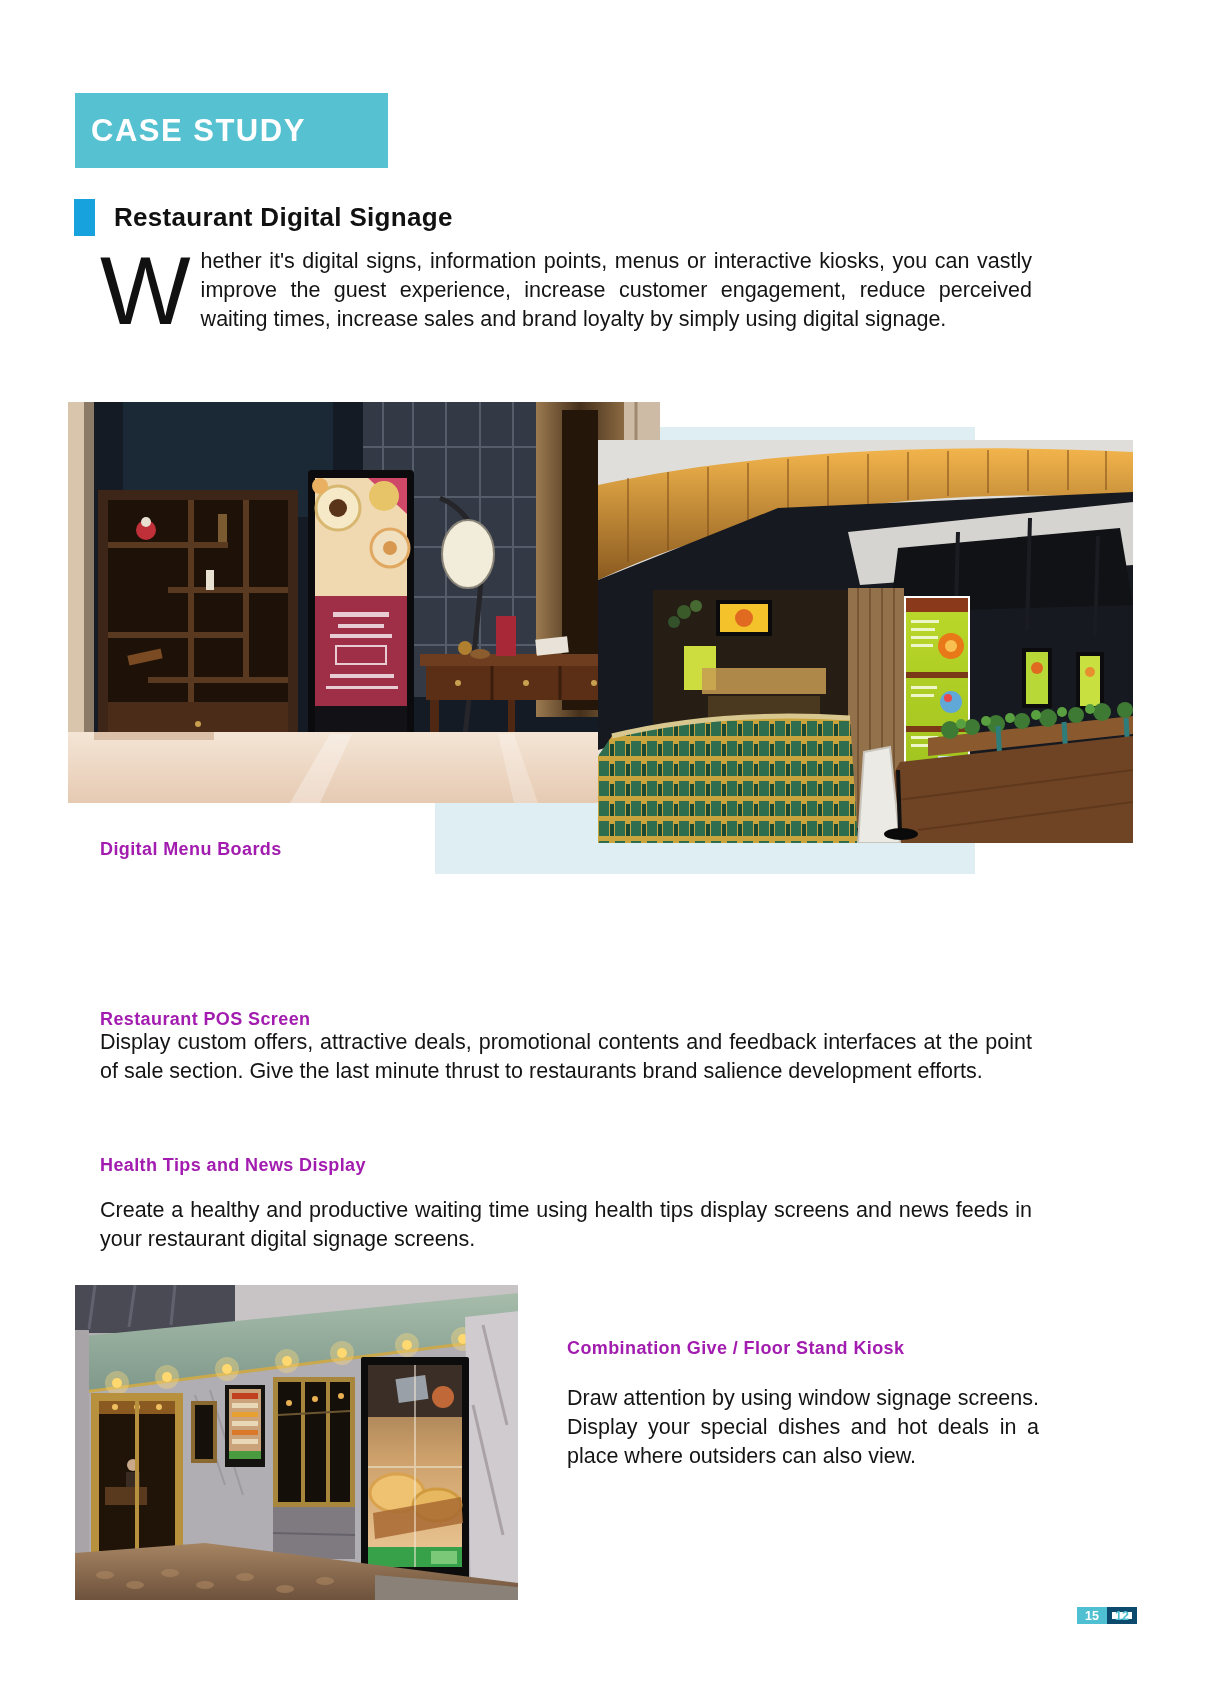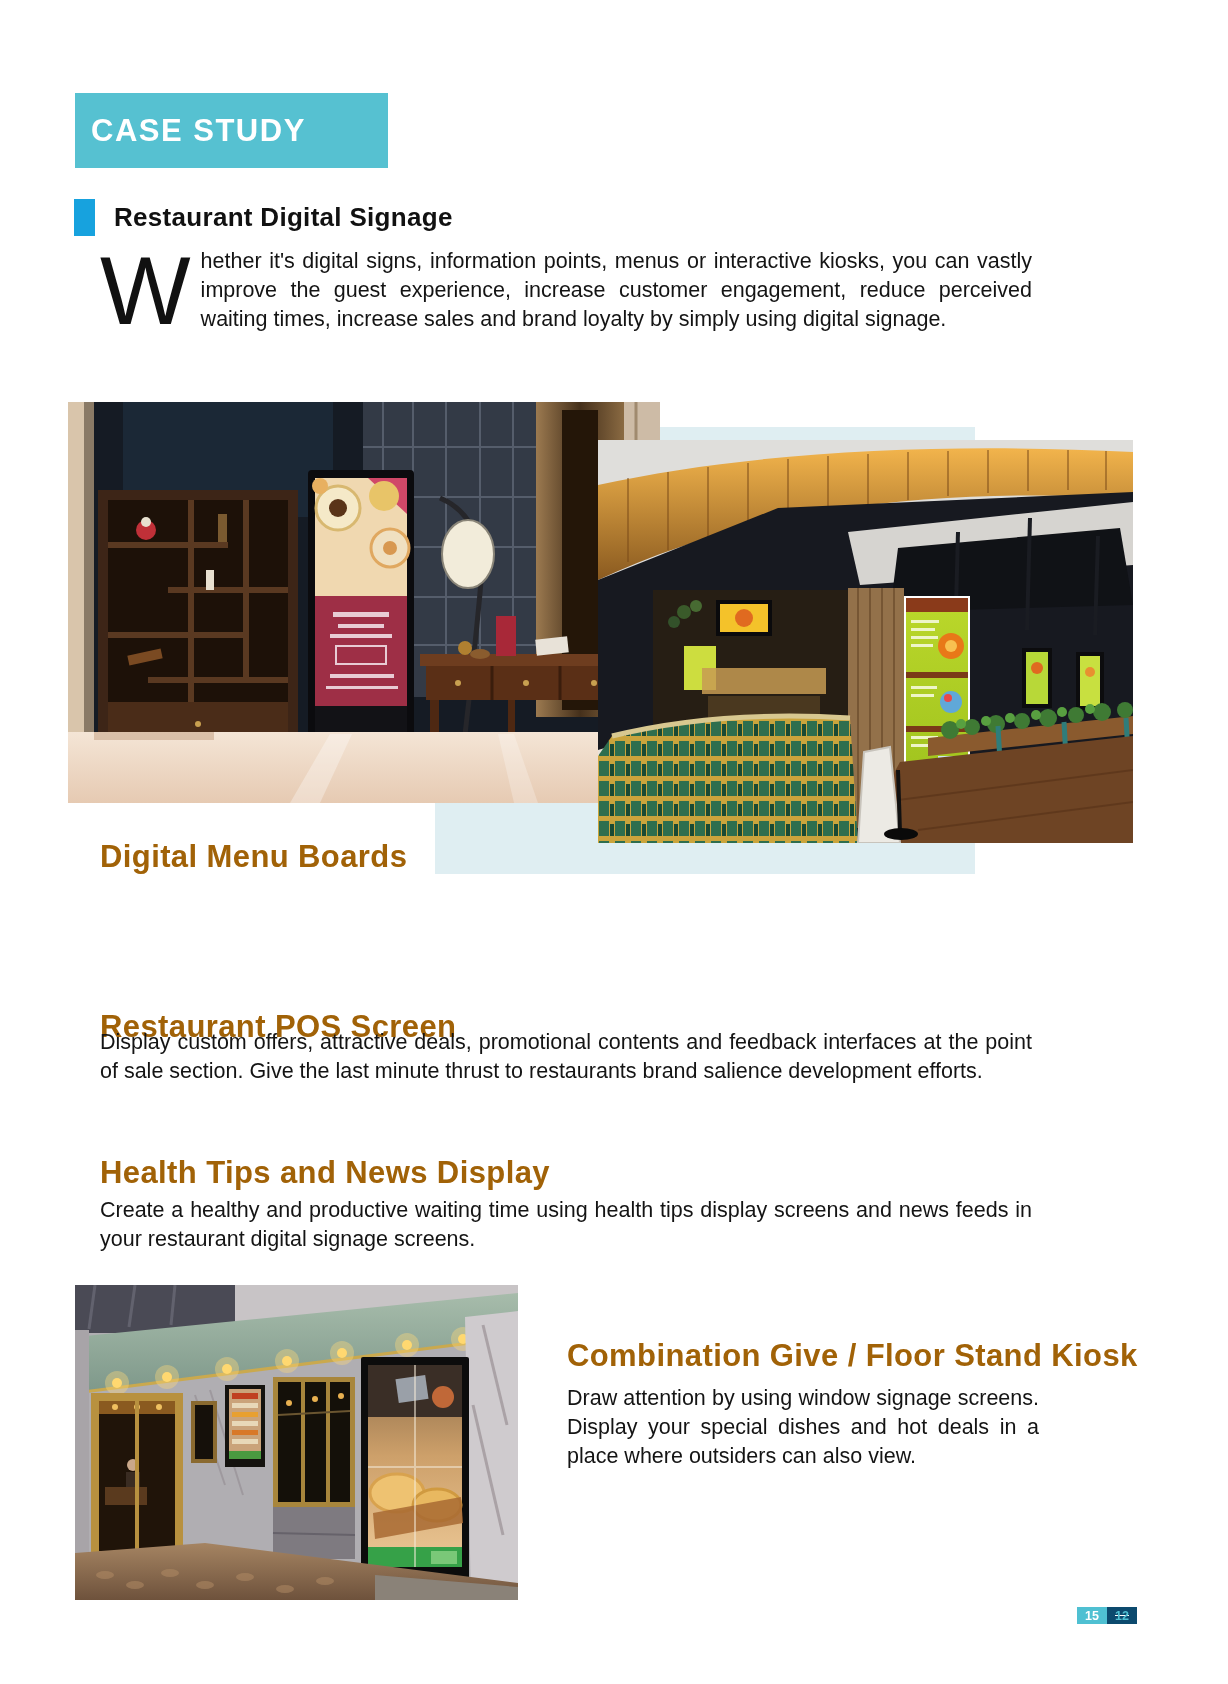--- a/index.html
+++ b/index.html
@@ -21,36 +21,36 @@
   
   .body-text{
     font-size:21.5px; line-height:29px; text-align:justify; color:#141414;
   }
   .intro{left:100px; top:247px; width:932px;}
   .dropcap{
     float:left; font-size:96px; line-height:87px; height:87px;
     margin-right:10px; font-weight:400; color:#111;
   }
   .h-section{
-    font-size:31px; font-weight:bold; color:#a16207; letter-spacing:.4px;
+    font-size:18px; font-weight:bold; color:#a21caf; letter-spacing:.4px;
   }
   
   .pale-rect{left:435px; top:427px; width:540px; height:447px; background:#dfeef2;}
   .photo{display:block;}
   .photo-left{left:68px; top:402px; width:592px; height:401px;}
   .photo-right{left:598px; top:440px; width:535px; height:403px;}
   .photo-bottom{left:75px; top:1285px; width:443px; height:315px;}
   
   .page-badge{left:1077px; top:1607px; display:flex; height:17px;}
   .badge-cell{
     width:30px; display:flex; align-items:center; justify-content:center;
     font-size:12.5px; font-weight:bold; box-sizing:border-box;
   }
   .badge-left{background:#4fc0d2; color:#ffffff;}
-  .badge-right{background:#ffffff; color:#4fc0d2; border:8px solid #0c4a6e;}
+  .badge-right{background:#ffffff; color:#4fc0d2; border:5px solid #0c4a6e;}
 </style>
 </head>
 <body>
 
 <div class="page">
 
   <div class="abs banner">
     <span class="banner-text">CASE STUDY</span>
   </div>
 

